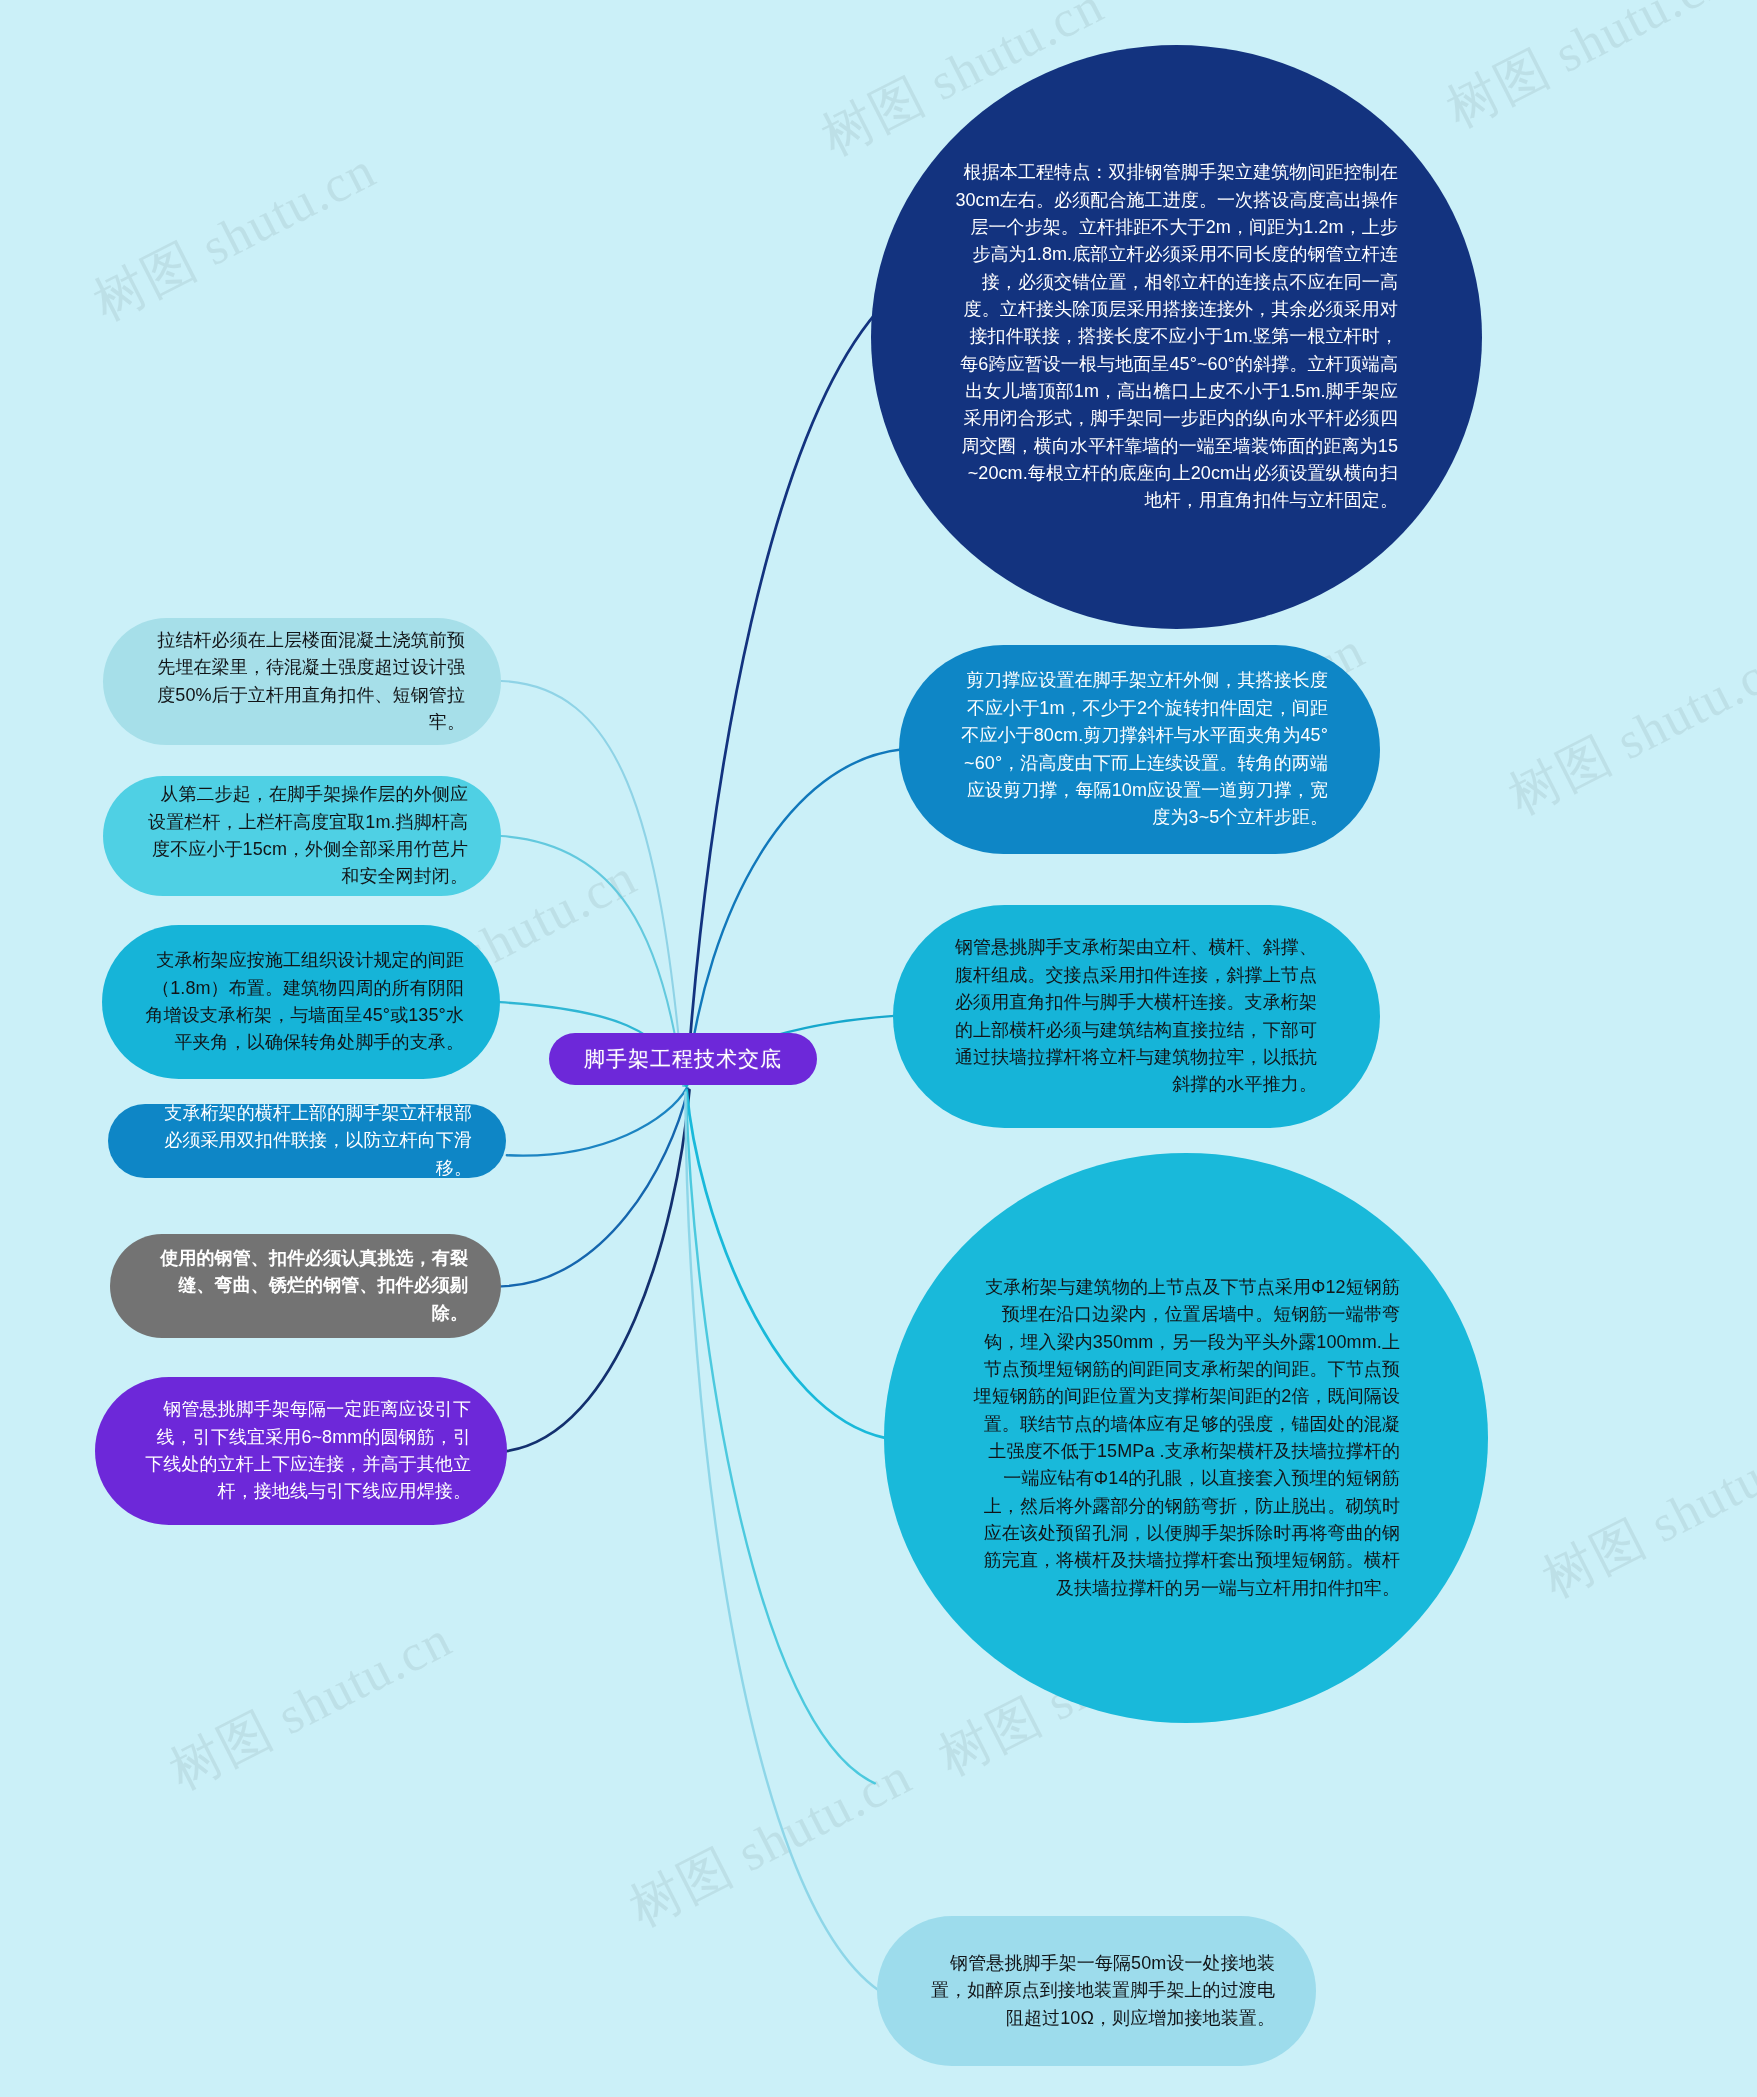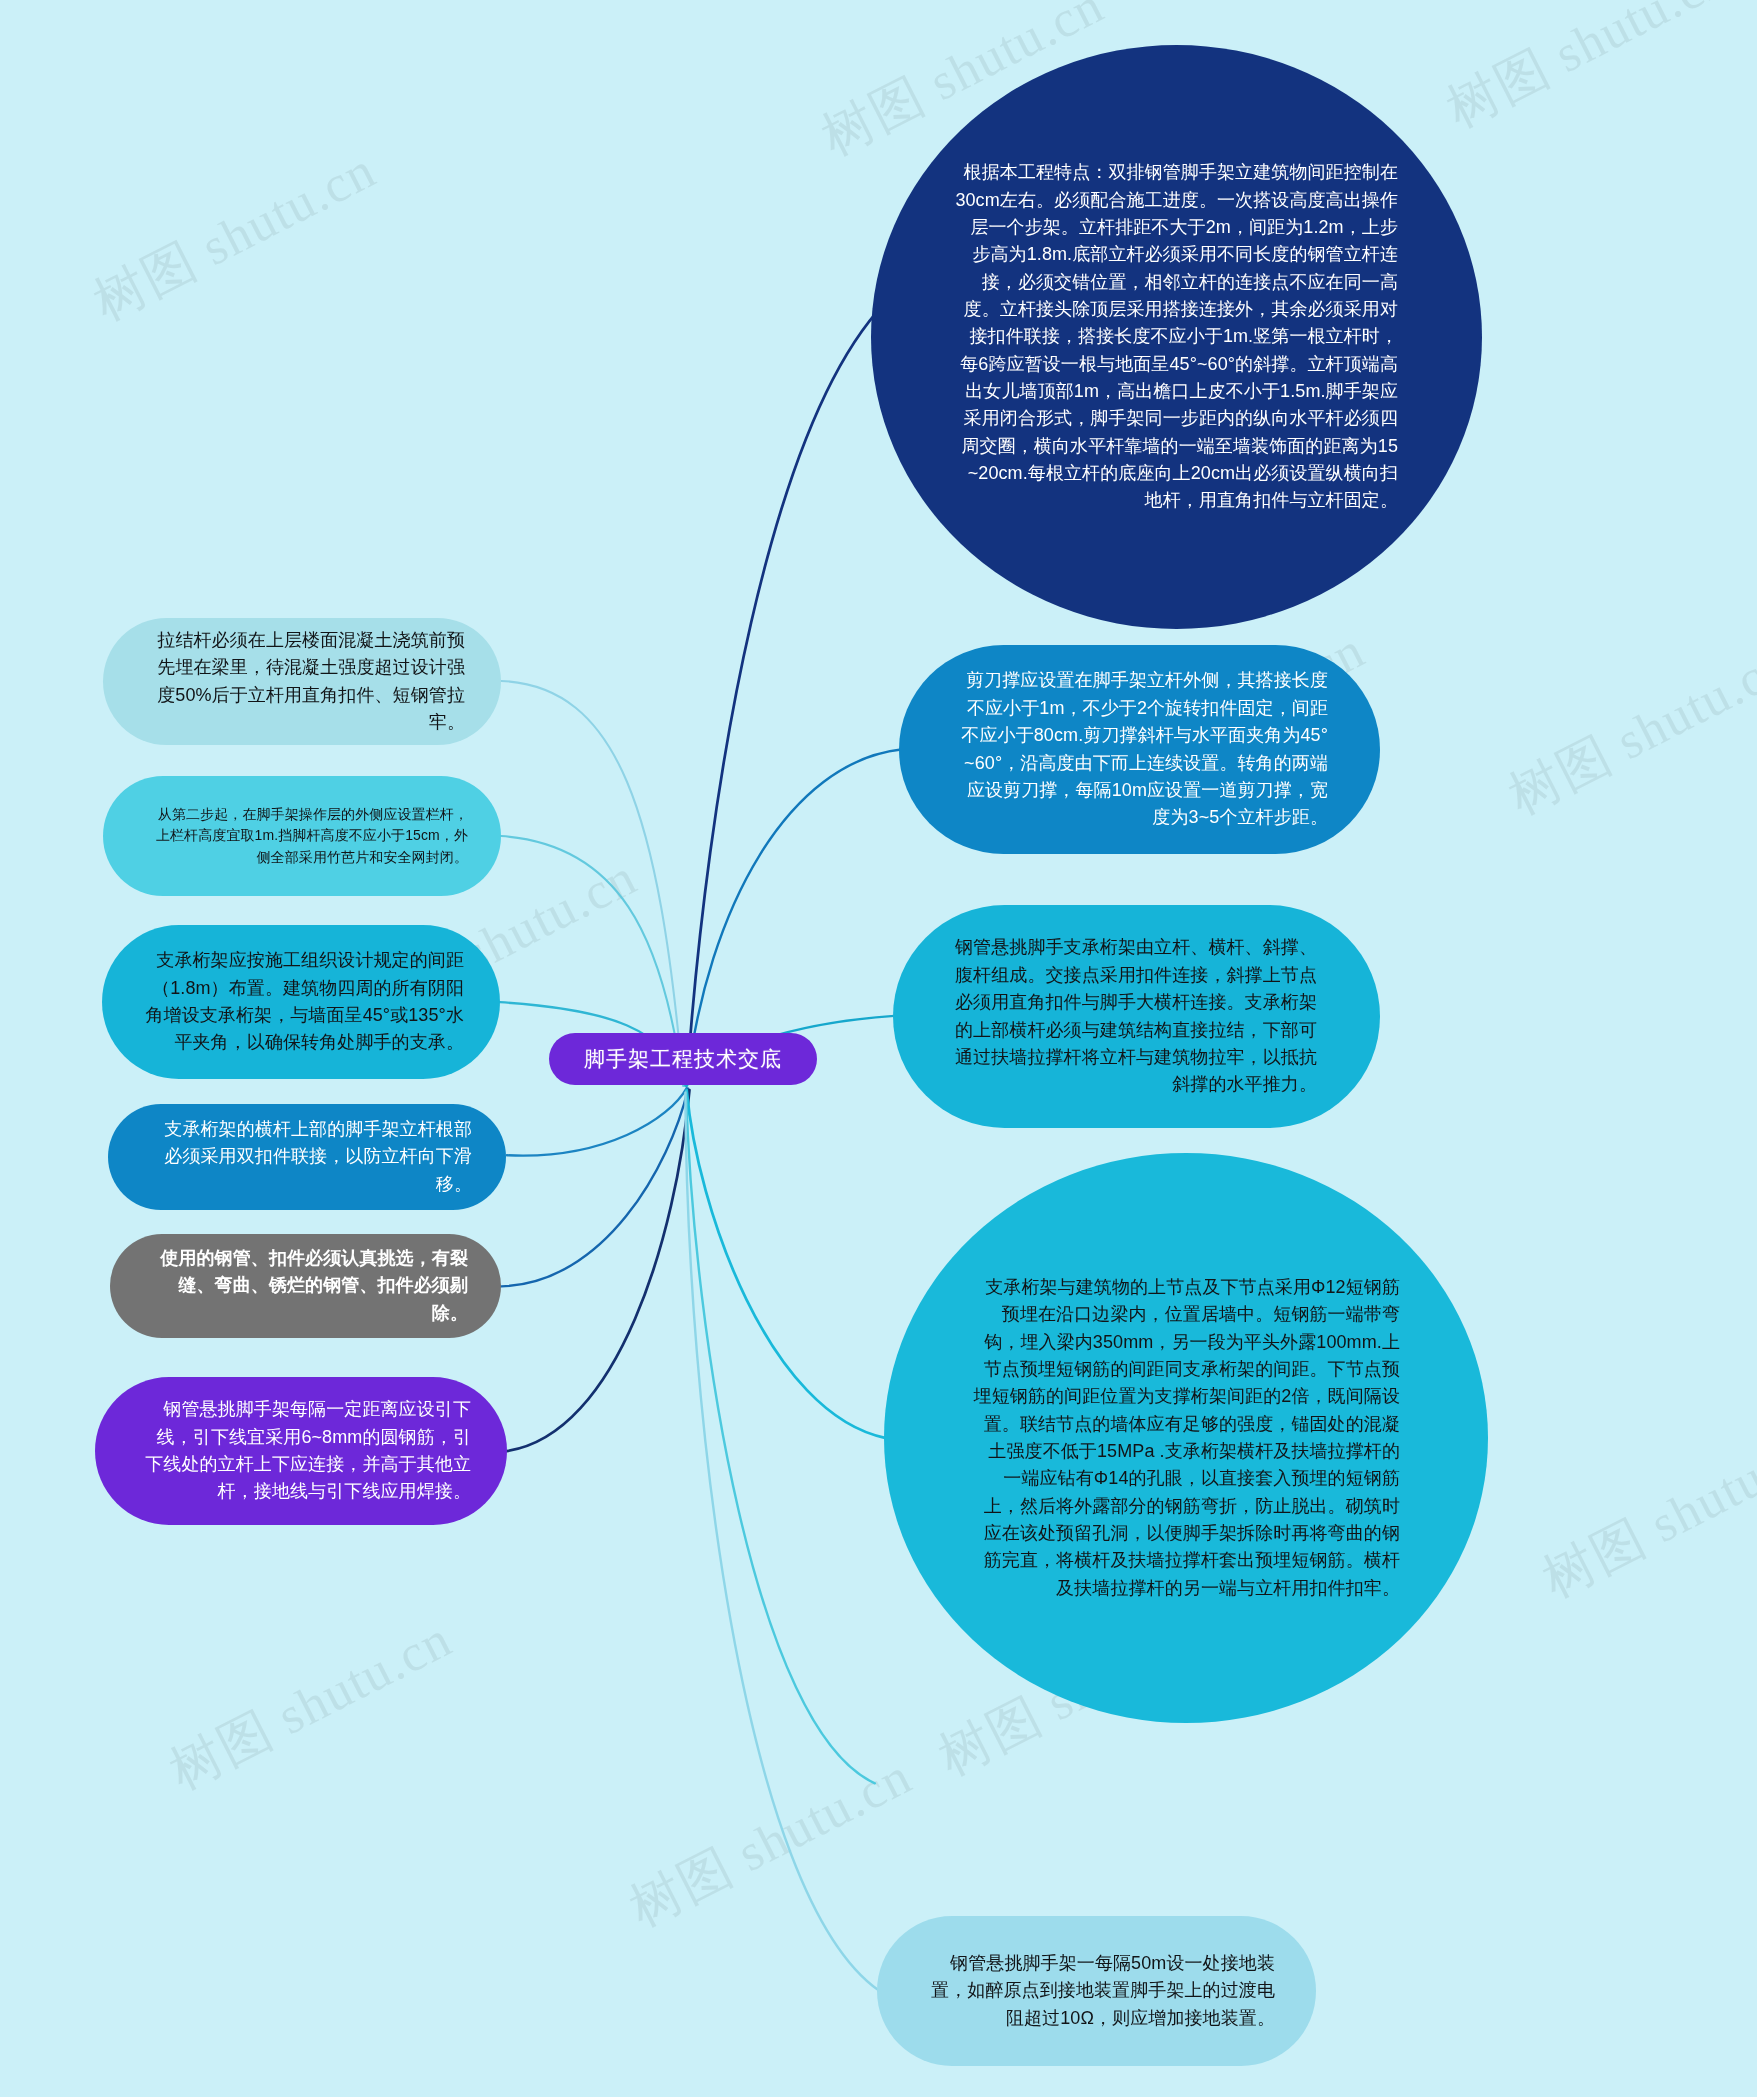--- a/index.html
+++ b/index.html
@@ -71,23 +71,23 @@
   .c-blue     {background:#0e86c6;color:#ffffff;}
   .c-blue2    {background:#737373;color:#ffffff;font-weight:bold;}
   .c-navy     {background:#6d28d9;color:#ffffff;}
   .c-navydeep {background:#13337f;color:#ffffff;}
   .c-cyanbig  {background:#19b9da;color:#111417;}
   .c-skypale  {background:#9ddcec;color:#111417;}
   .c-sky2     {background:#52cde1;color:#111417;}
 
   
   #n-l1{left:103px;top:618px;width:398px;height:127px;font-size:18px;padding:0 36px 0 43px;}
-  #n-l2{left:103px;top:776px;width:398px;height:120px;font-size:14px;padding:0 33px 0 43px;}
+  #n-l2{left:103px;top:776px;width:398px;height:120px;font-size:18px;padding:0 33px 0 43px;}
   #n-l3{left:102px;top:925px;width:398px;height:154px;font-size:18px;padding:0 36px 0 40px;}
-  #n-l4{left:108px;top:1104px;width:398px;height:106px;font-size:18px;padding:0 34px 0 48px;}
+  #n-l4{left:108px;top:1104px;width:398px;height:74px;font-size:18px;padding:0 34px 0 48px;}
   #n-l5{left:110px;top:1234px;width:391px;height:104px;font-size:18px;padding:0 33px 0 49px;}
   #n-l6{left:95px;top:1377px;width:412px;height:148px;font-size:18px;padding:0 36px 0 45px;}
 
   
   #n-r1{left:871px;top:45px;width:611px;height:584px;font-size:18px;padding:0 84px;}
   #n-r2{left:899px;top:645px;width:481px;height:209px;font-size:18px;padding:0 52px 0 59px;}
   #n-r3{left:893px;top:905px;width:487px;height:223px;font-size:18px;padding:0 63px 0 60px;}
   #n-r4{left:884px;top:1153px;width:604px;height:570px;font-size:18px;padding:0 88px;}
   #n-r5{left:873px;top:1681px;width:494px;height:206px;font-size:18px;padding:0 66px 0 59px;}
   #n-r6{left:877px;top:1916px;width:439px;height:150px;font-size:18px;padding:0 41px 0 54px;}

